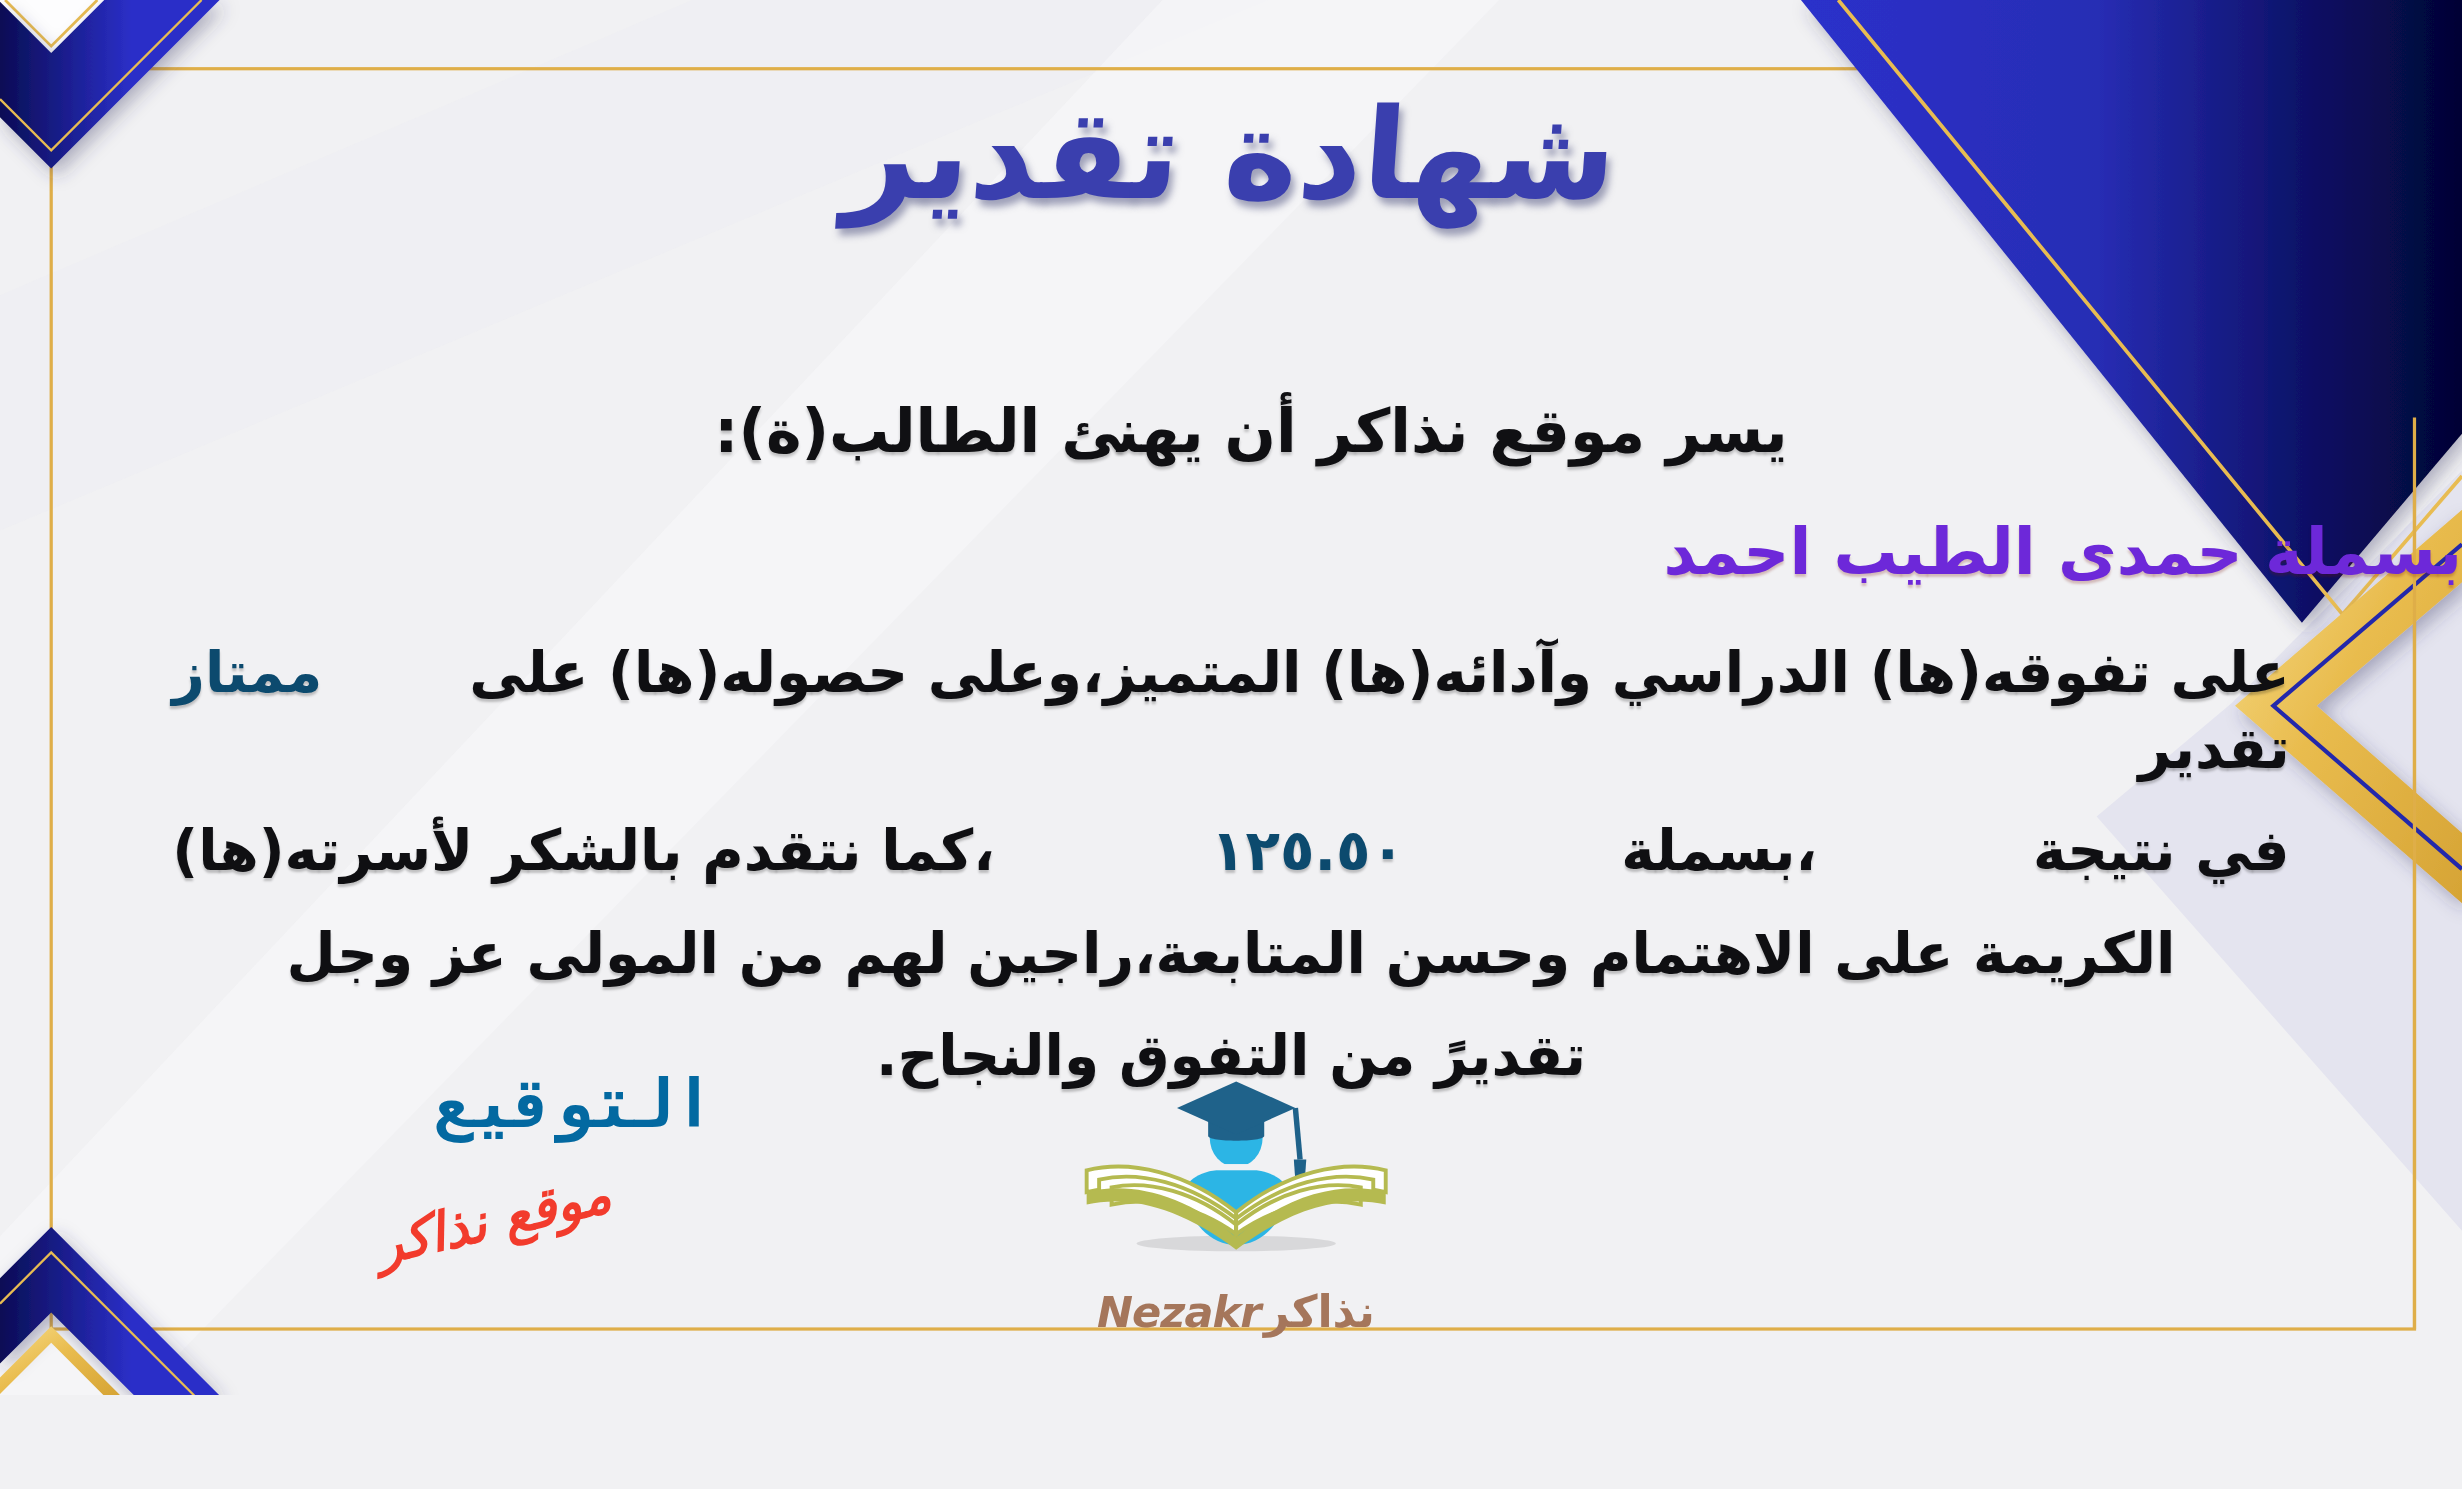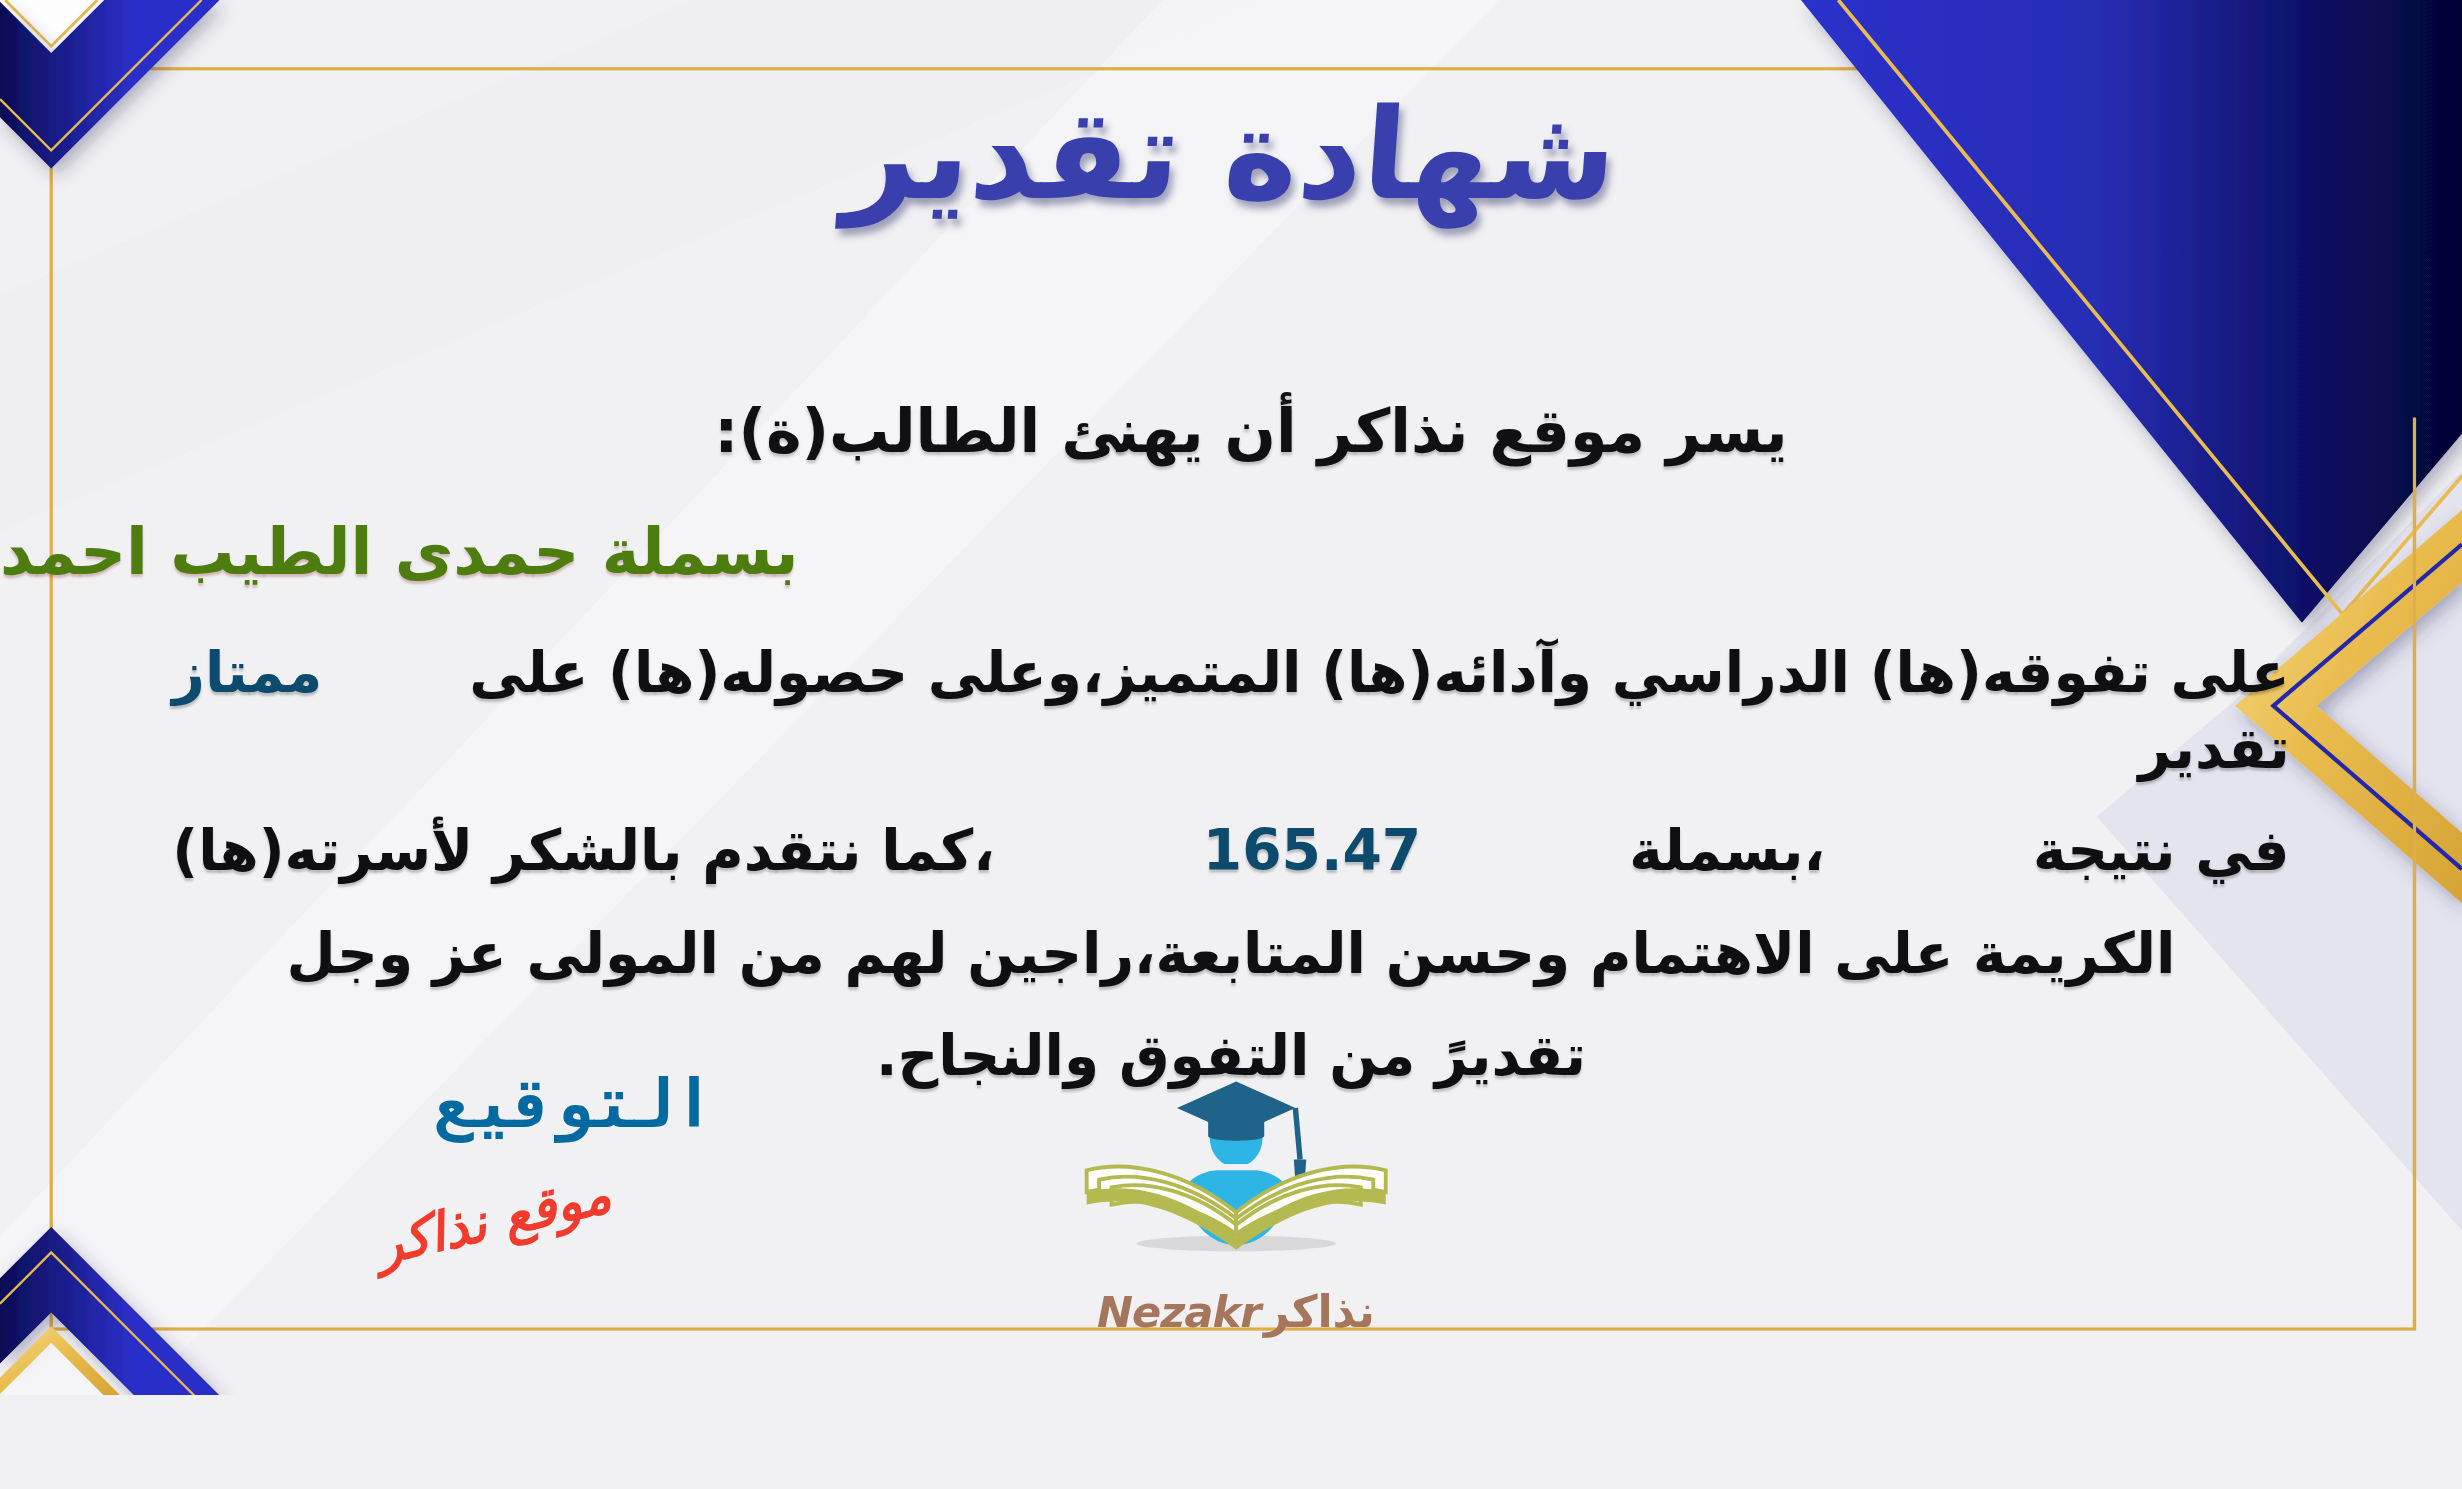--- a/index.html
+++ b/index.html
@@ -29,24 +29,24 @@
     text-align:center;
     font-size:2.45vw;
     font-weight:700;
     color:#101013;
     text-shadow:0 0.12vw 0.12vw rgba(0,0,0,0.22);
     direction:rtl;
     margin-left:20px;
   }
   .student-name{
     top:36.9%;left:0;width:100%;
-    text-align:left;
+    text-align:right;
     font-size:2.6vw;
     font-weight:700;
-    color:#4d7c0f;
+    color:#6d28d9;
     text-shadow:0 0.12vw 0.1vw rgba(120,20,10,0.25);
     direction:rtl;
   }
   .paragraph{
     top:45.4%;left:7%;width:86%;
     direction:rtl;
     color:#0f0f12;
     font-size:2.3vw;
     font-weight:700;
     text-shadow:0 0.12vw 0.1vw rgba(0,0,0,0.22);
@@ -142,21 +142,21 @@
   <div class="abs student-name">بسملة حمدى الطيب احمد</div>
 
   <div class="abs paragraph" dir="rtl">
     <div class="pline flexed">
       <span>على تفوقه(ها) الدراسي وآدائه(ها) المتميز،وعلى حصوله(ها) على تقدير</span>
       <span class="hl">ممتاز</span>
     </div>
     <div class="pline flexed">
       <span>في نتيجة</span>
       <span>،بسملة</span>
-      <span class="hl">165.47</span>
+      <span class="hl">١٢٥.٥٠</span>
       <span>،كما نتقدم بالشكر لأسرته(ها)</span>
     </div>
     <div class="pline centered">الكريمة على الاهتمام وحسن المتابعة،راجين لهم من المولى عز وجل</div>
     <div class="pline centered">تقديرً من التفوق والنجاح.</div>
   </div>
 
   <div class="abs sig-label">التوقيع</div>
   <div class="abs sig-script">موقع نذاكر</div>
 
   <div class="abs logo">

